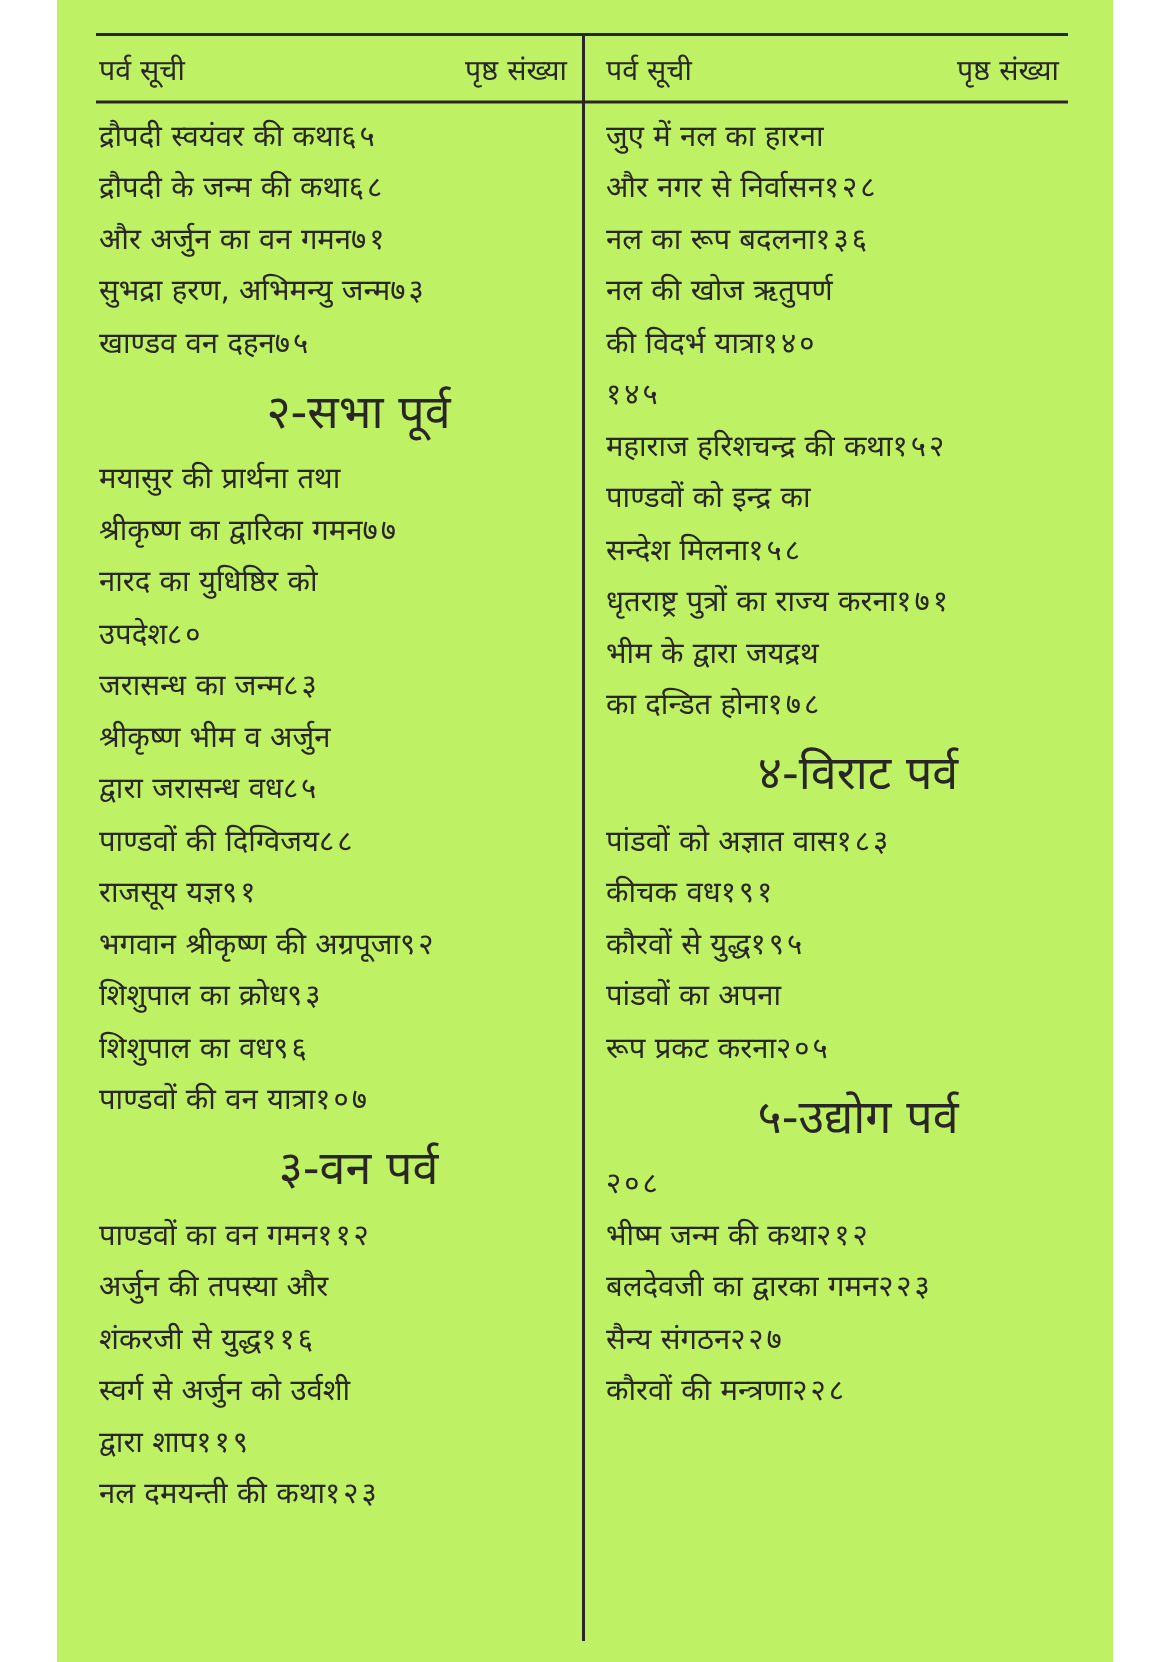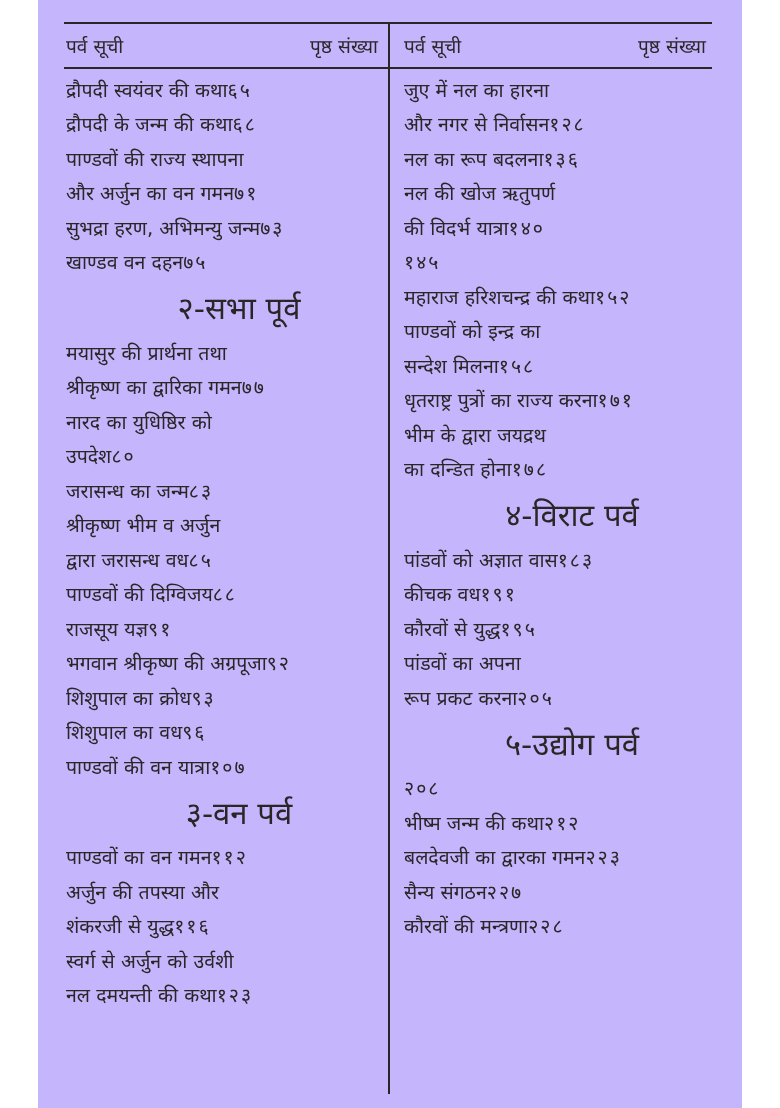--- a/index.html
+++ b/index.html
@@ -2,21 +2,21 @@
 <html><head>
 <meta charset="utf-8">
 <style>
   html, body { margin: 0; padding: 0; }
   body {
     width: 780px; height: 1108px; background: #ffffff; position: relative; overflow: hidden;
     font-family: "DejaVu Sans", sans-serif; color: #2a2626;
   }
   .page {
     position: absolute; left: 38px; top: 0; width: 704px; height: 1108px;
-    background: #c4b5fd;
+    background: #bef264;
   }
   .hr { position: absolute; height: 2px; background: #2a2626; }
   .hr.top { top: 22px; left: 26px; width: 648px; }
   .hr.mid { top: 67px; left: 26px; width: 648px; }
   .vdiv { position: absolute; left: 350px; top: 22px; width: 2px; height: 1072px; background: #2a2626; }
   .col { position: absolute; top: 0; }
   .col.left { left: 28px; width: 312px; }
   .col.right { left: 366px; width: 302px; }
   .header-row {
     position: absolute; top: 26px; left: 0; right: 0; height: 40px;
@@ -50,24 +50,20 @@
     <div class="list">
       <div class="row">
           <span>द्रौपदी स्वयंवर की कथा</span>
           <span class="num">६५</span>
         </div>
       <div class="row">
           <span>द्रौपदी के जन्म की कथा</span>
           <span class="num">६८</span>
         </div>
       <div class="row">
-          <span>पाण्डवों की राज्य स्थापना</span>
-          <span class="num"></span>
-        </div>
-      <div class="row">
           <span>और अर्जुन का वन गमन</span>
           <span class="num">७१</span>
         </div>
       <div class="row">
           <span>सुभद्रा हरण, अभिमन्यु जन्म</span>
           <span class="num">७३</span>
         </div>
       <div class="row">
           <span>खाण्डव वन दहन</span>
           <span class="num">७५</span>
@@ -138,20 +134,24 @@
           <span>अर्जुन की तपस्या और</span>
           <span class="num"></span>
         </div>
       <div class="row">
           <span>शंकरजी से युद्ध</span>
           <span class="num">११६</span>
         </div>
       <div class="row">
           <span>स्वर्ग से अर्जुन को उर्वशी</span>
           <span class="num"></span>
+        </div>
+      <div class="row">
+          <span>द्वारा शाप</span>
+          <span class="num">११९</span>
         </div>
       <div class="row">
           <span>नल दमयन्ती की कथा</span>
           <span class="num">१२३</span>
         </div>
     </div>
   </div>
 
   <div class="col right">
     <div class="header-row">

